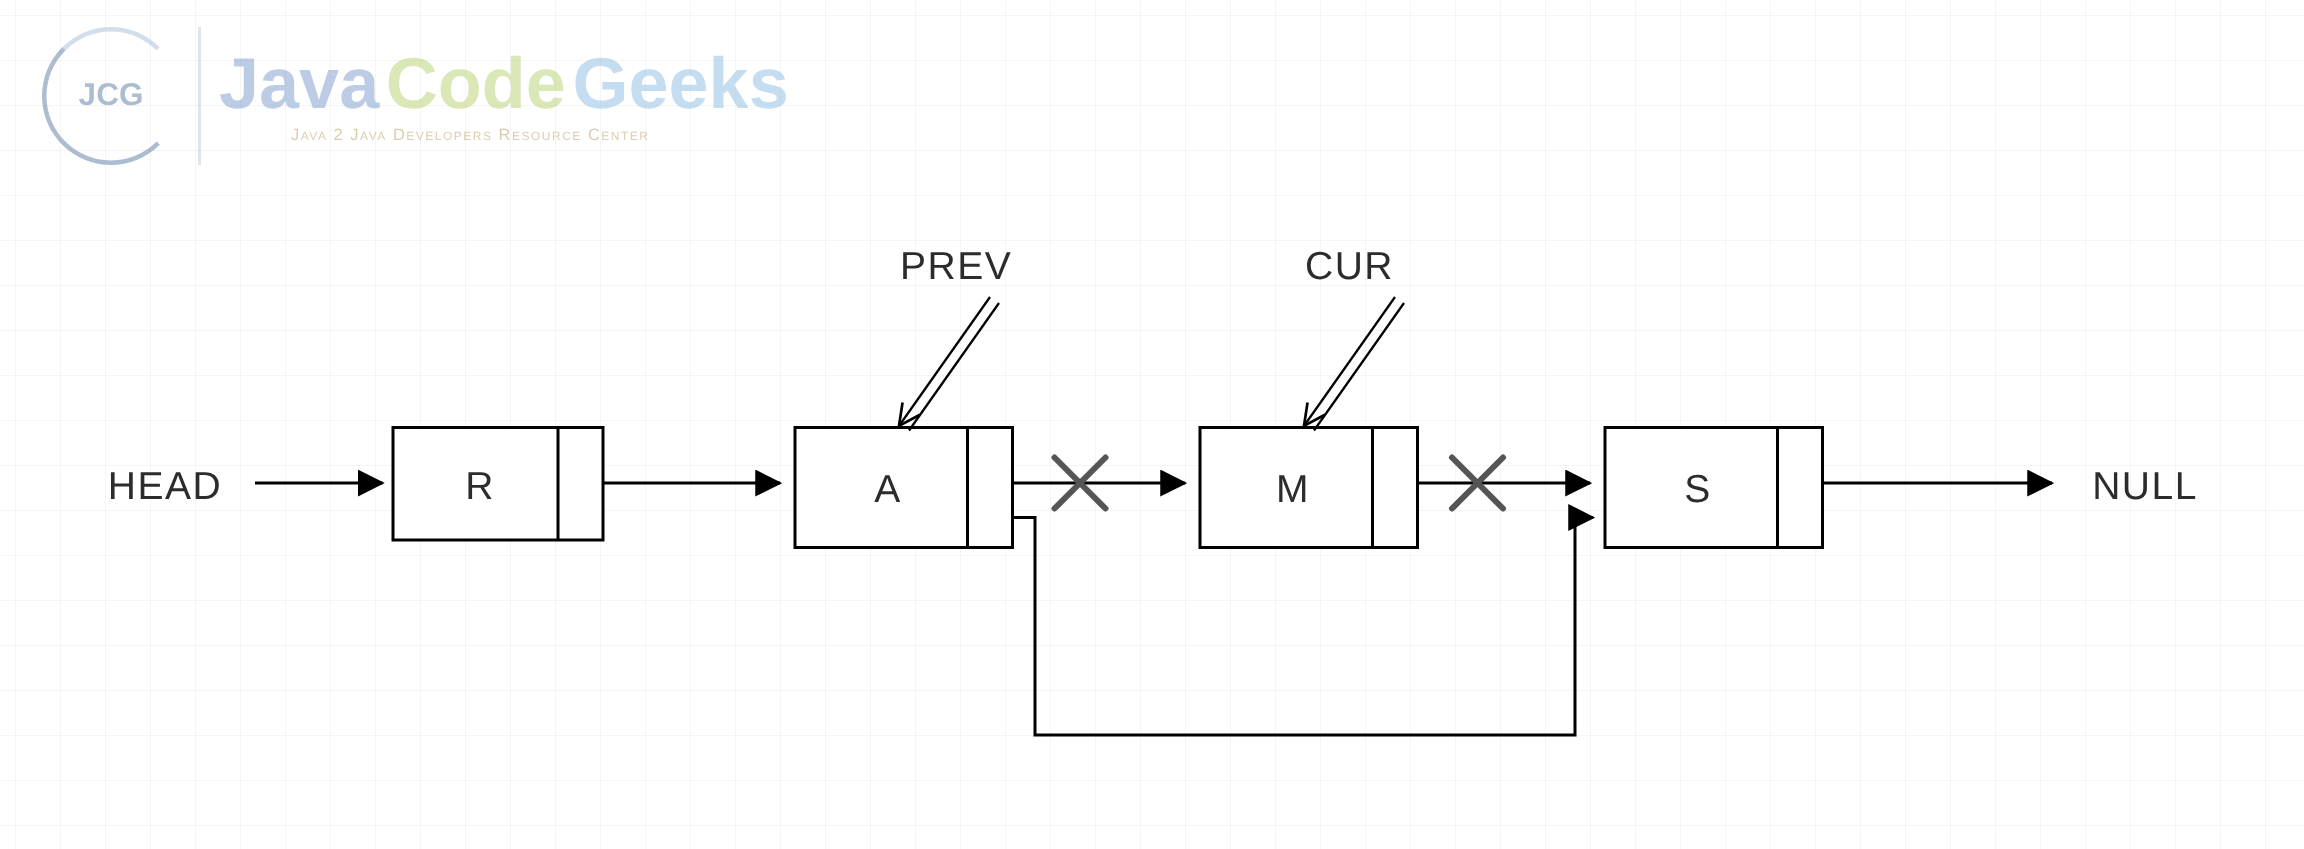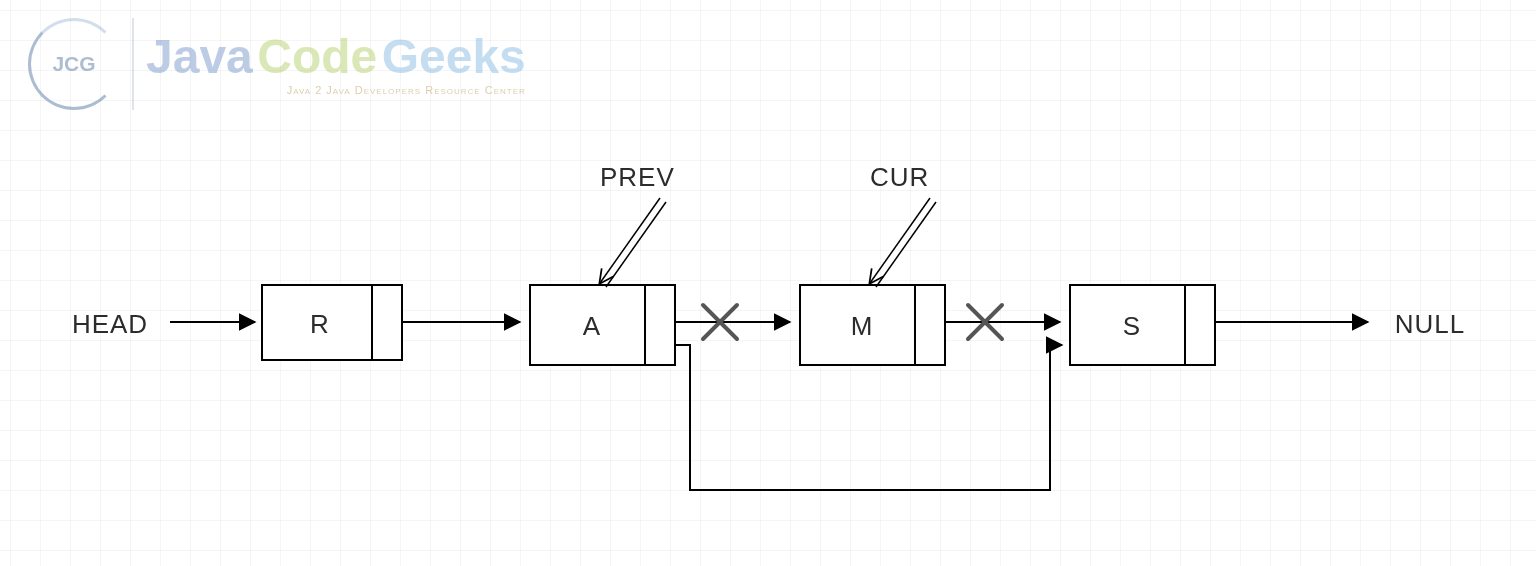--- a/index.html
+++ b/index.html
@@ -36,28 +36,28 @@
     width: 86px; height: 86px;
     border: 3px solid #4a6f9b;
     border-radius: 50%;
     display:flex; align-items:center; justify-content:center;
     color:#4a6f9b; font-weight:600; font-size:21px;
     position:relative;
     border-right-color: transparent;
     border-top-color: #9cb7d6;
   }
   .logo-sep { width:2px; height:92px; background:#b8c4cf; }
-  .logo-text { line-height:1;text-align:right; }
+  .logo-text { line-height:1; }
   .logo-text .line1 span { font-size:48px; font-weight:600; }
   .w-java  { color:#6f90c7; }
   .w-code  { color:#aecb5f; }
   .w-geeks { color:#7eb6e0; }
   .logo-text .line2 {
     color:#b3904e; font-size:11px; letter-spacing:1px;
-    font-variant: small-caps; margin-top:4px;
+    font-variant: small-caps; margin-top:4px;margin-left:48px;
   }
 
   
   svg.diagram { position:absolute; inset:0; }
 
   .node-rect { fill:#fff; stroke:#000; stroke-width:2; }
   .node-sub  { fill:none;  stroke:#000; stroke-width:2; }
   .label     { font-size:26px; text-anchor:middle; dominant-baseline:middle; fill:#2c2c2c; letter-spacing:1px; }
   .label-top { font-size:26px; text-anchor:start;  fill:#2c2c2c; letter-spacing:1px; }
   .arrow     { stroke:#000; stroke-width:2; fill:none; }

